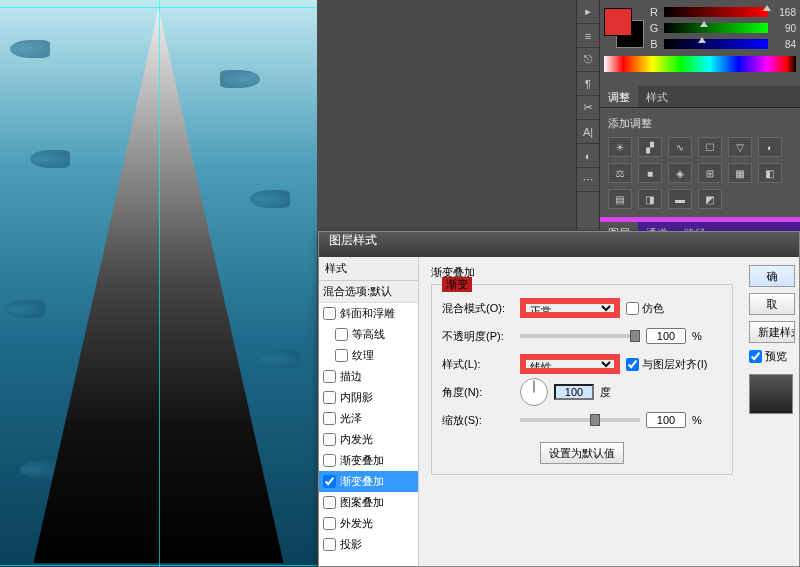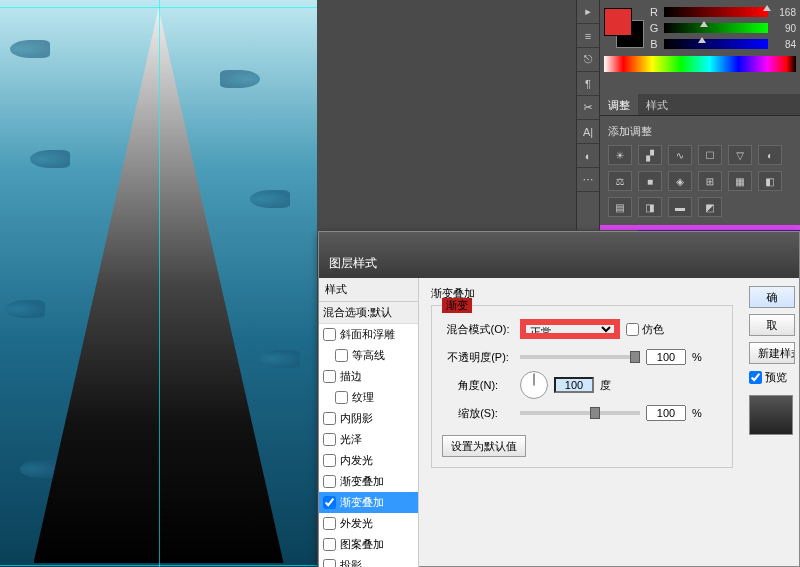--- a/index.html
+++ b/index.html
@@ -20,59 +20,59 @@
 .sliders{flex:1}
 .srow{display:flex;align-items:center;gap:4px;height:16px}
 .srow .lab{color:#ddd;width:12px;text-align:center}
 .srow .bar{flex:1;height:10px;position:relative}
 .srow .bar.r{background:linear-gradient(90deg,#000,#f00)}
 .srow .bar.g{background:linear-gradient(90deg,#000,#0f0)}
 .srow .bar.b{background:linear-gradient(90deg,#000,#00f)}
 .srow .val{color:#ddd;width:24px;text-align:right;font-size:10px}
 .srow .tri{position:absolute;top:-2px;width:0;height:0;border-left:4px solid transparent;border-right:4px solid transparent;border-bottom:6px solid #ccc}
 .spectrum{height:16px;margin-top:4px;background:linear-gradient(90deg,#fff 0%,#f00 10%,#ff0 25%,#0f0 40%,#0ff 55%,#00f 70%,#f0f 85%,#f00 95%,#000 100%)}
-.panel-tabs{display:flex;background:#424242;border-bottom:1px solid #2a2a2a;height:22px;margin-top:18px}
+.panel-tabs{display:flex;background:#424242;border-bottom:1px solid #2a2a2a;height:22px;margin-top:10px}
 .panel-tabs .tab{padding:4px 8px;color:#ccc;font-size:11px;cursor:pointer}
 .panel-tabs .tab.active{background:#535353;color:#fff}
 .adj-panel{padding:8px;color:#ddd}
 .adj-icons{display:flex;flex-wrap:wrap;gap:6px;margin-top:6px}
 .adj-icons .ai{width:24px;height:20px;border:1px solid #666;background:#4a4a4a;display:flex;align-items:center;justify-content:center;color:#ccc;font-size:10px}
 .layer-tabs{display:flex;background:#4c1d95;border-top:5px solid #d946ef;height:22px}
 .layer-tabs .tab{padding:4px 8px;color:#bbb;cursor:pointer}
 .layer-tabs .tab.active{background:#535353;color:#fff}
 .dialog{position:absolute;left:318px;top:231px;right:0;bottom:0;background:#f0f0f0;border:1px solid #888;box-shadow:0 2px 8px rgba(0,0,0,.4)}
-.dlg-title{background:linear-gradient(180deg,#5a5a5a,#3a3a3a);color:#fff;padding:23px 10px;font-size:12px;height:25px}
+.dlg-title{background:linear-gradient(180deg,#5a5a5a,#3a3a3a);color:#fff;padding:0 10px;font-size:12px;height:25px}
 .dlg-body{display:flex;height:calc(100% - 25px)}
 .dlg-left{width:100px;border-right:1px solid #ccc;background:#fff}
 .dlg-left-title{padding:4px 6px;background:#eee;border-bottom:1px solid #ccc}
 .style-item{display:flex;align-items:center;padding:3px 4px;gap:4px;cursor:pointer}
 .style-item.subhead{background:#eee;font-weight:normal;border-bottom:1px solid #ddd}
 .style-item.selected{background:#3399ff;color:#fff}
 .style-item input{margin:0}
 .style-item .lab{flex:1;white-space:nowrap;font-size:11px}
 .style-item.subitem{padding-left:16px}
 .dlg-mid{flex:1;padding:8px 12px;overflow:hidden}
 .group-title{margin-bottom:4px}
 .fieldset{border:1px solid #ccc;padding:10px;margin-bottom:8px}
 .fieldset .legend{position:relative;top:-18px;background:#b91c1c;padding:0 4px;display:inline-block}
 .fieldset .inner{margin-top:-12px}
 .frow{display:flex;align-items:center;gap:6px;margin-bottom:8px;height:20px}
-.frow .flab{width:72px;text-align:center}
+.frow .flab{width:72px;text-align:left}
 .frow select,.frow input[type=text]{height:20px;font-size:11px;border:6px solid #ef4444}
 .frow select{width:100px}
 .frow .num{width:40px;text-align:center}
 .frow .slider{flex:1;max-width:120px;height:4px;background:#ccc;position:relative}
 .frow .slider .thumb{position:absolute;top:-4px;width:10px;height:12px;background:#888;border:1px solid #555}
 .frow .pct{width:14px}
 .gradient-preview{width:100px;height:18px;background:linear-gradient(90deg,#000,#fff);border:1px solid #666;display:inline-block;vertical-align:middle}
 .gradient-dd{width:14px;height:18px;background:#222;border:1px solid #666;display:inline-flex;align-items:center;justify-content:center;color:#ccc;font-size:8px;margin-left:-1px}
 .angle-dial{width:28px;height:28px;border:1px solid #999;border-radius:50%;position:relative;background:#fff}
 .angle-dial .hand{position:absolute;left:50%;top:50%;width:12px;height:1px;background:#333;transform-origin:0 50%;transform:rotate(-90deg)}
 .btn{padding:2px 8px;height:22px;border:1px solid #999;background:linear-gradient(#fff,#e4e4e4);cursor:pointer;font-size:11px}
-.btn-row{display:flex;gap:10px;margin-top:12px}
+.btn-row{display:flex;gap:10px;justify-content:center;margin-top:12px}
 .dlg-right{width:54px;padding:8px 4px;display:flex;flex-direction:column;gap:6px;align-items:stretch}
 .dlg-right .btn{width:100%;text-align:center;white-space:nowrap;overflow:hidden}
 .chk{display:inline-flex;align-items:center;gap:3px}
 .preview-box{width:44px;height:40px;background:linear-gradient(180deg,#555,#222);border:1px solid #888;margin-top:4px}
 </style>
 </head>
 <body>
 
 <div class="canvas">
   <div class="fish" style="left:10px;top:40px"></div>
@@ -174,27 +174,27 @@
           <span class="lab">混合选项:默认</span>
         </div>
       <div class="style-item">
           <input type="checkbox" style="">
           <span class="lab">斜面和浮雕</span>
         </div>
       <div class="style-item subitem">
           <input type="checkbox" style="">
           <span class="lab">等高线</span>
         </div>
+      <div class="style-item subitem">
+          <input type="checkbox" style="">
+          <span class="lab">纹理</span>
+        </div>
       <div class="style-item">
           <input type="checkbox" style="">
           <span class="lab">描边</span>
-        </div>
-      <div class="style-item subitem">
-          <input type="checkbox" style="">
-          <span class="lab">纹理</span>
         </div>
       <div class="style-item">
           <input type="checkbox" style="">
           <span class="lab">内阴影</span>
         </div>
       <div class="style-item">
           <input type="checkbox" style="">
           <span class="lab">光泽</span>
         </div>
       <div class="style-item">
@@ -204,25 +204,25 @@
       <div class="style-item">
           <input type="checkbox" style="">
           <span class="lab">渐变叠加</span>
         </div>
       <div class="style-item selected">
           <input type="checkbox" checked="" style="">
           <span class="lab">渐变叠加</span>
         </div>
       <div class="style-item">
           <input type="checkbox" style="">
+          <span class="lab">图案叠加</span>
+        </div>
+      <div class="style-item">
+          <input type="checkbox" style="">
           <span class="lab">外发光</span>
-        </div>
-      <div class="style-item">
-          <input type="checkbox" style="">
-          <span class="lab">图案叠加</span>
         </div>
       <div class="style-item">
           <input type="checkbox" style="">
           <span class="lab">投影</span>
         </div>
     </div>
 
     <div class="dlg-mid">
       <div class="group-title">渐变叠加</div>
       <div class="fieldset">
@@ -236,20 +236,28 @@
                 <span>仿色</span>
               </label>
         </div>
         <div class="frow">
           <span class="flab">不透明度(P):</span>
           <div class="slider">
                 <div class="thumb" style="left:110px"></div>
               </div>
           <input class="num" value="100" style="">
           <span class="pct">%</span>
+        </div>
+        <div class="frow">
+          <span class="flab">样式(L):</span>
+          <select><option>线性</option></select>
+          <label class="chk">
+                <input type="checkbox" checked="" style="">
+                <span>与图层对齐(I)</span>
+              </label>
         </div>
         <div class="frow">
           <span class="flab">角度(N):</span>
           <div class="angle-dial">
                 <div class="hand"></div>
               </div>
           <input class="num" style="background: rgb(207, 232, 255);" value="100">
           <span>度</span>
         </div>
         <div class="frow">

